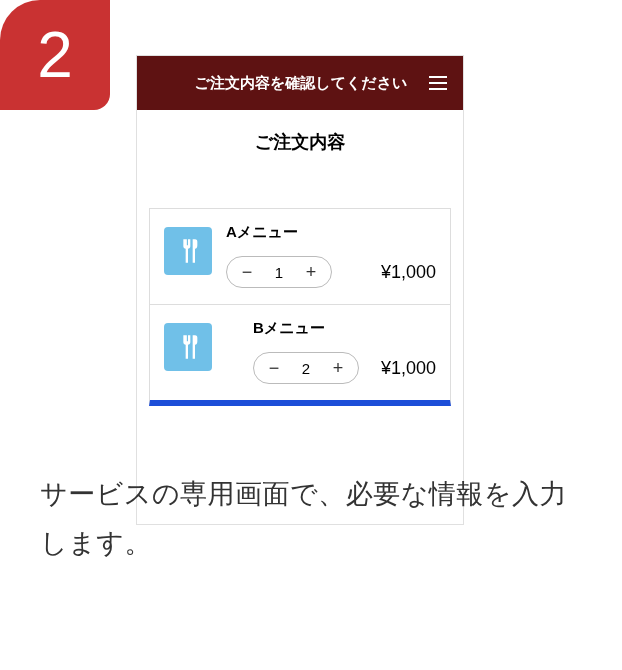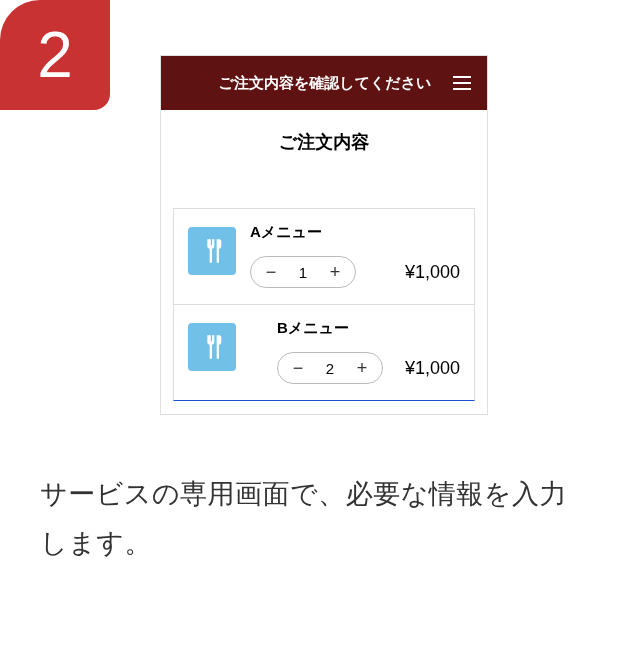--- a/index.html
+++ b/index.html
@@ -36,23 +36,23 @@
       z-index: 10;
     }
     .step-number {
       color: #fff;
       font-size: 64px;
       font-weight: 400;
     }
     .screenshot-container {
       position: absolute;
       top: 55px;
-      left: 160px;
+      left: 136px;
       width: 328px;
-      height: 360px;
+      height: 470px;
       overflow: hidden;
       border: 1px solid #e0e0e0;
     }
     .app-header {
       background: #5E1212;
       color: #fff;
       height: 54px;
       display: flex;
       align-items: center;
       justify-content: space-between;
@@ -90,21 +90,21 @@
       margin-top: 36px;
     }
     .order-item {
       border: 1px solid #ddd;
       border-bottom: none;
       padding: 14px 14px 16px;
       display: flex;
       gap: 14px;
     }
     .order-item:last-child {
-      border-bottom: 1px solid #1d4ed8;
+      border-bottom: 6px solid #1d4ed8;
       gap: 41px;
     }
     .item-icon {
       width: 48px;
       height: 48px;
       background: #70C0E8;
       border-radius: 4px;
       display: flex;
       align-items: center;
       justify-content: center;

